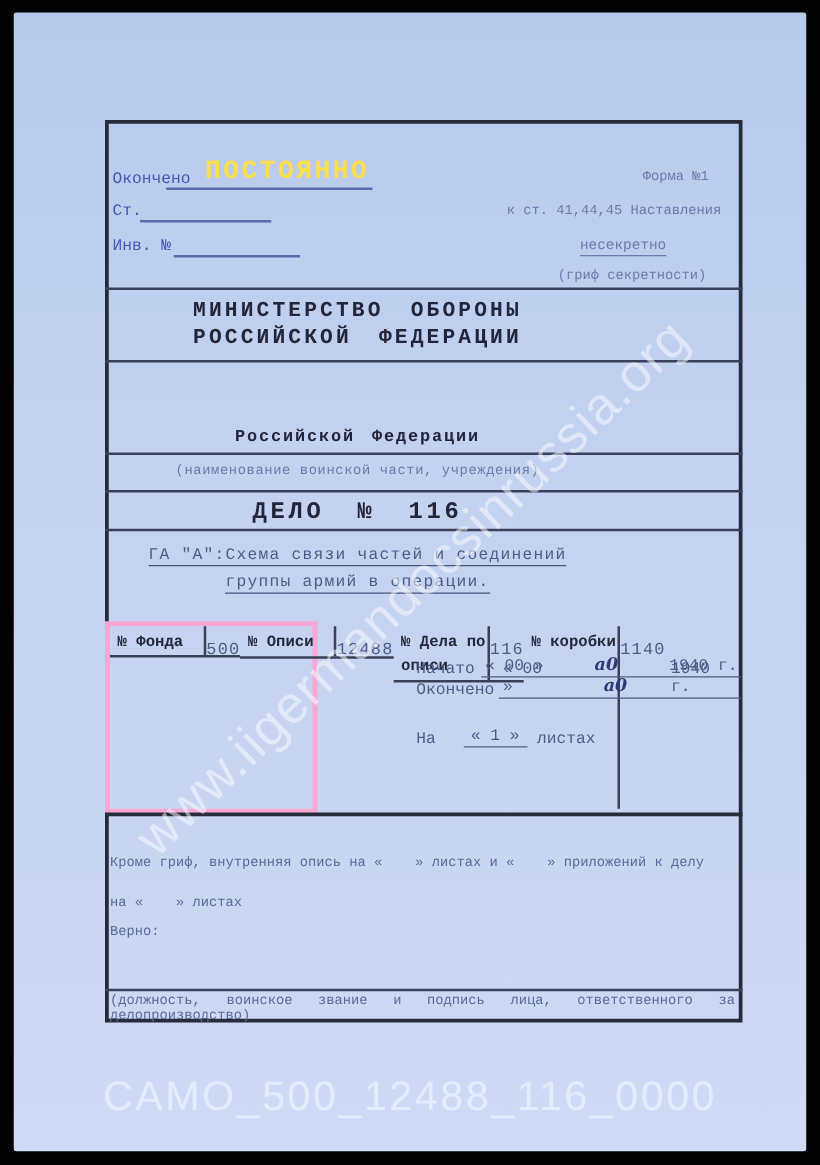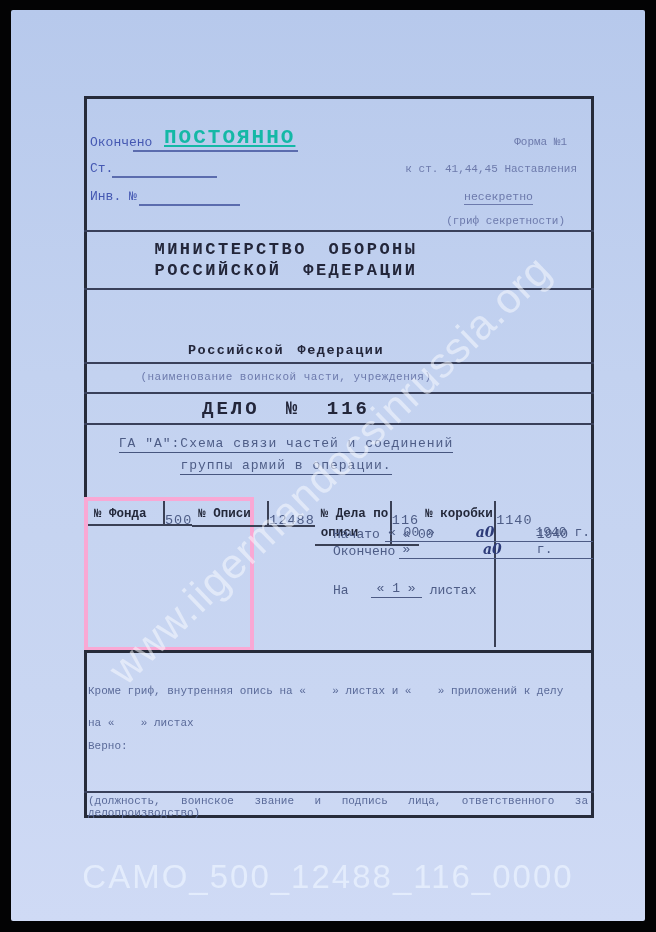--- a/index.html
+++ b/index.html
@@ -17,21 +17,21 @@
     border:3px solid #262b3a;box-sizing:border-box;
   }
   .hr{position:absolute;left:84px;width:510px;height:2px;background:#39405a;}
   .hr.thick{height:3px;background:#262b3a;}
   .t{position:absolute;white-space:nowrap;}
   .dark{color:#23263a;font-weight:bold;}
   .mid{color:#4d5c86;}
   .light{color:#6d7aac;}
   .blue{color:#4558b2;}
   .stamp{
-    color:#14b8a6;font-weight:bold;font-size:21px;letter-spacing:2px;text-decoration:underline;
+    color:#fde047;font-weight:bold;font-size:21px;letter-spacing:2px;
   }
   .blank{position:absolute;height:2px;background:#5b6cae;}
   .center{left:84px;width:404px;text-align:center;}
   .u{border-bottom:1.5px solid #47567f;padding-bottom:1px;}
   
   .reg-table{
     position:absolute;left:84px;top:497px;width:170px;height:154px;
     border:4px solid #f9a8d4;box-sizing:border-box;display:flex;flex-direction:row;
   }
   .reg-row{display:flex;box-sizing:border-box;border-bottom:2px solid #3a4055;}

